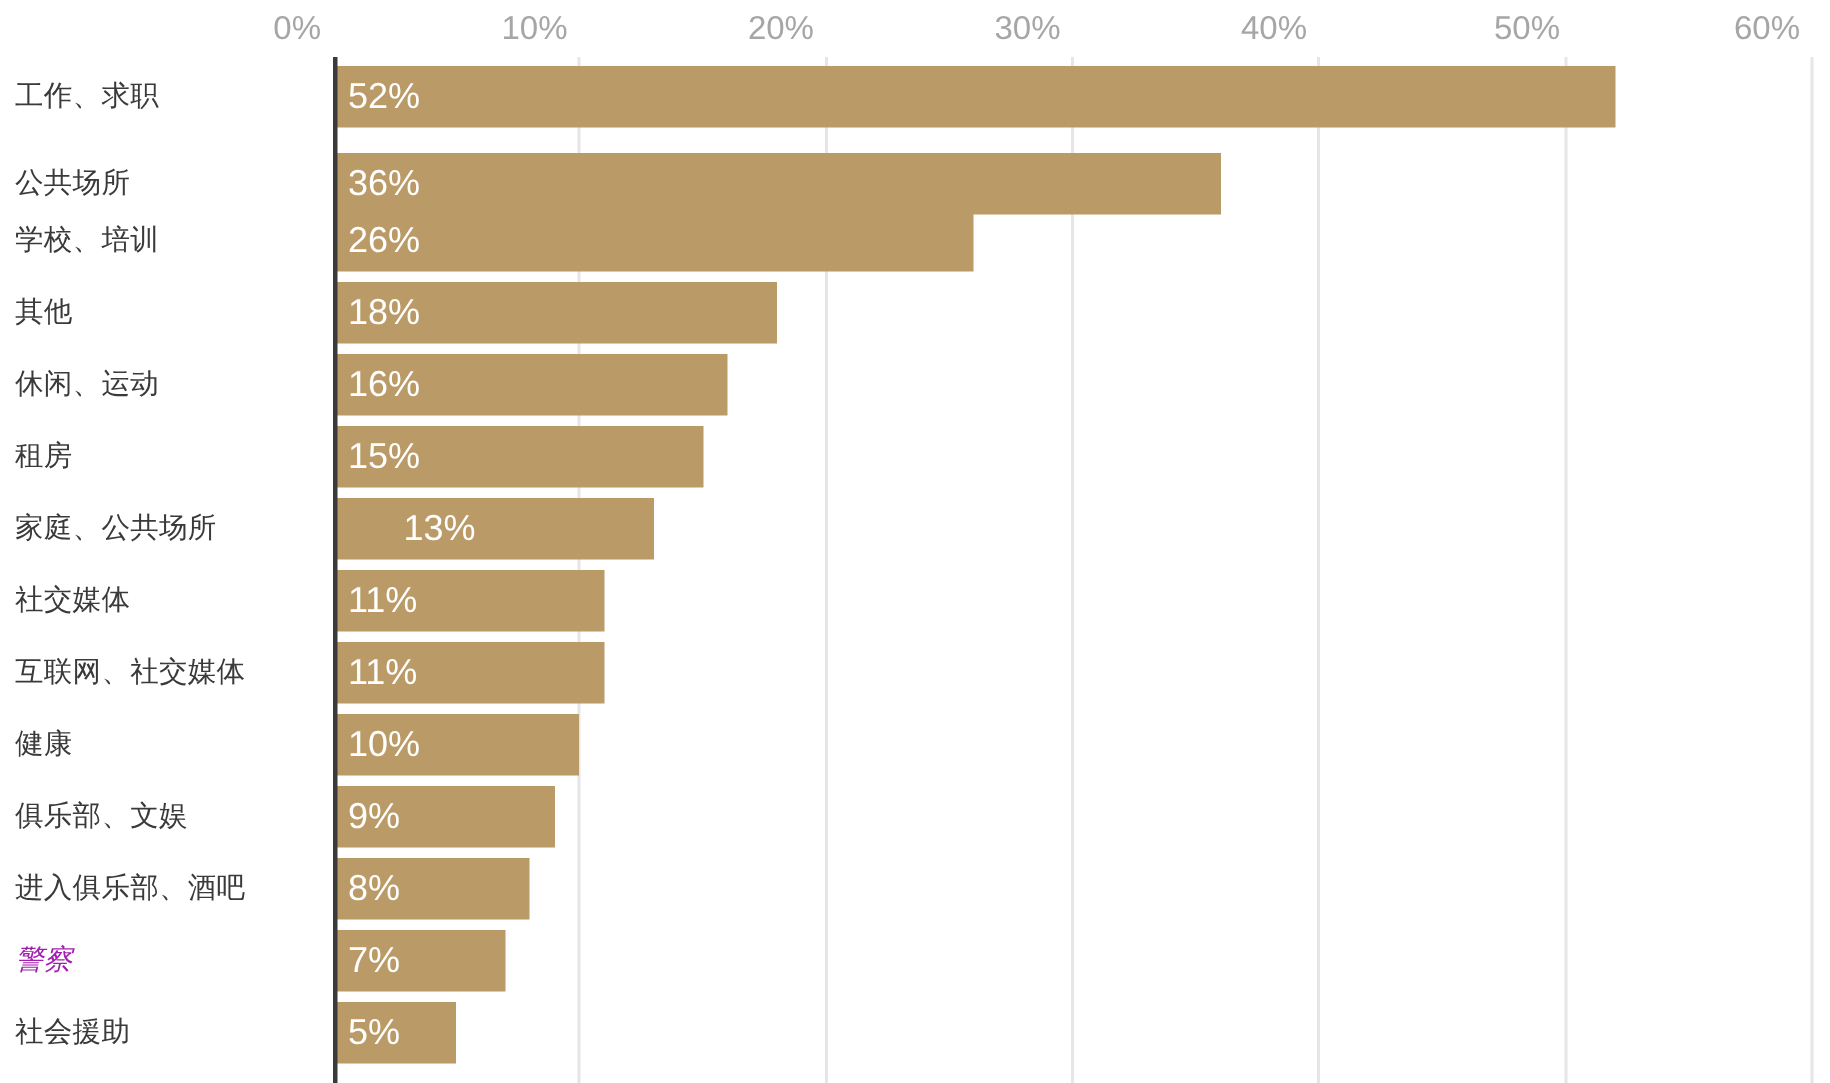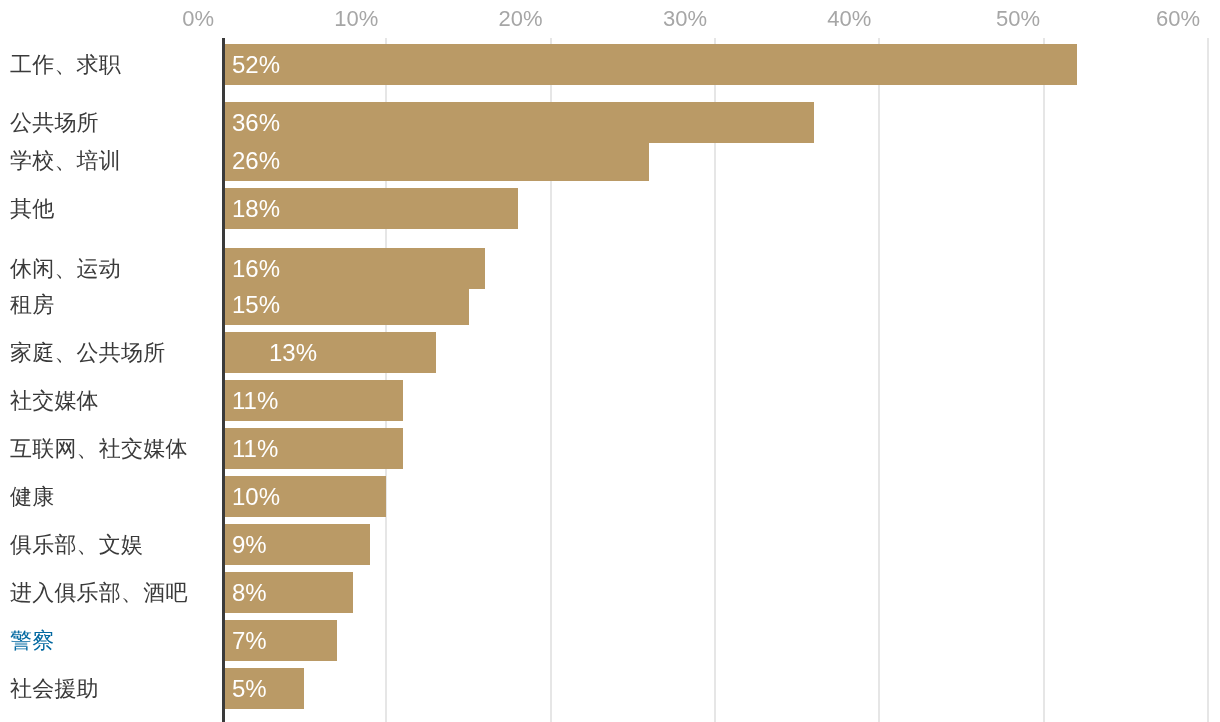--- a/index.html
+++ b/index.html
@@ -82,21 +82,21 @@
     left: 0;
     width: 1220px;
     height: 41px;
   }
   .row-label {
     position: absolute;
     left: 10px;
     top: 0;
     height: 41px;
     line-height: 41px;
-    font-size: 22px;
+    font-size: 19px;
     color: #3a3a3a;
     white-space: nowrap;
     letter-spacing: 0.2px;
   }
   .bar {
     position: absolute;
     left: 222px;
     top: 0;
     height: 41px;
     background: #ba9a66;
@@ -151,21 +151,21 @@
       <div class="row" style="top: 102px;">
         <div class="row-label" style="color: rgb(58, 58, 58);">学校、培训</div>
         <div class="bar" style="width: 427.267px; background: rgb(186, 154, 102);"></div>
         <div class="bar-value" style="color: rgb(255, 255, 255);">26%</div>
       </div>
       <div class="row" style="top: 150px;">
         <div class="row-label" style="color: rgb(58, 58, 58);">其他</div>
         <div class="bar" style="width: 295.8px; background: rgb(186, 154, 102);"></div>
         <div class="bar-value" style="color: rgb(255, 255, 255);">18%</div>
       </div>
-      <div class="row" style="top: 210px;">
+      <div class="row" style="top: 198px;">
         <div class="row-label" style="color: rgb(58, 58, 58);">休闲、运动</div>
         <div class="bar" style="width: 262.933px; background: rgb(186, 154, 102);"></div>
         <div class="bar-value" style="color: rgb(255, 255, 255);">16%</div>
       </div>
       <div class="row" style="top: 246px;">
         <div class="row-label" style="color: rgb(58, 58, 58);">租房</div>
         <div class="bar" style="width: 246.5px; background: rgb(186, 154, 102);"></div>
         <div class="bar-value" style="color: rgb(255, 255, 255);">15%</div>
       </div>
       <div class="row" style="top: 294px;">
@@ -192,21 +192,21 @@
         <div class="row-label" style="color: rgb(58, 58, 58);">俱乐部、文娱</div>
         <div class="bar" style="width: 147.9px; background: rgb(186, 154, 102);"></div>
         <div class="bar-value" style="color: rgb(255, 255, 255);">9%</div>
       </div>
       <div class="row" style="top: 534px;">
         <div class="row-label" style="color: rgb(58, 58, 58);">进入俱乐部、酒吧</div>
         <div class="bar" style="width: 131.467px; background: rgb(186, 154, 102);"></div>
         <div class="bar-value" style="color: rgb(255, 255, 255);">8%</div>
       </div>
       <div class="row" style="top: 582px;">
-        <div class="row-label" style="color: #0369a1;">警察</div>
+        <div class="row-label" style="color: #a21caf; font-style: italic;">警察</div>
         <div class="bar" style="width: 115.033px; background: rgb(186, 154, 102);"></div>
         <div class="bar-value" style="color: rgb(255, 255, 255);">7%</div>
       </div>
       <div class="row" style="top: 630px;">
         <div class="row-label" style="color: rgb(58, 58, 58);">社会援助</div>
         <div class="bar" style="width: 82.1667px; background: rgb(186, 154, 102);"></div>
         <div class="bar-value" style="color: rgb(255, 255, 255);">5%</div>
       </div>
     </div>
 

